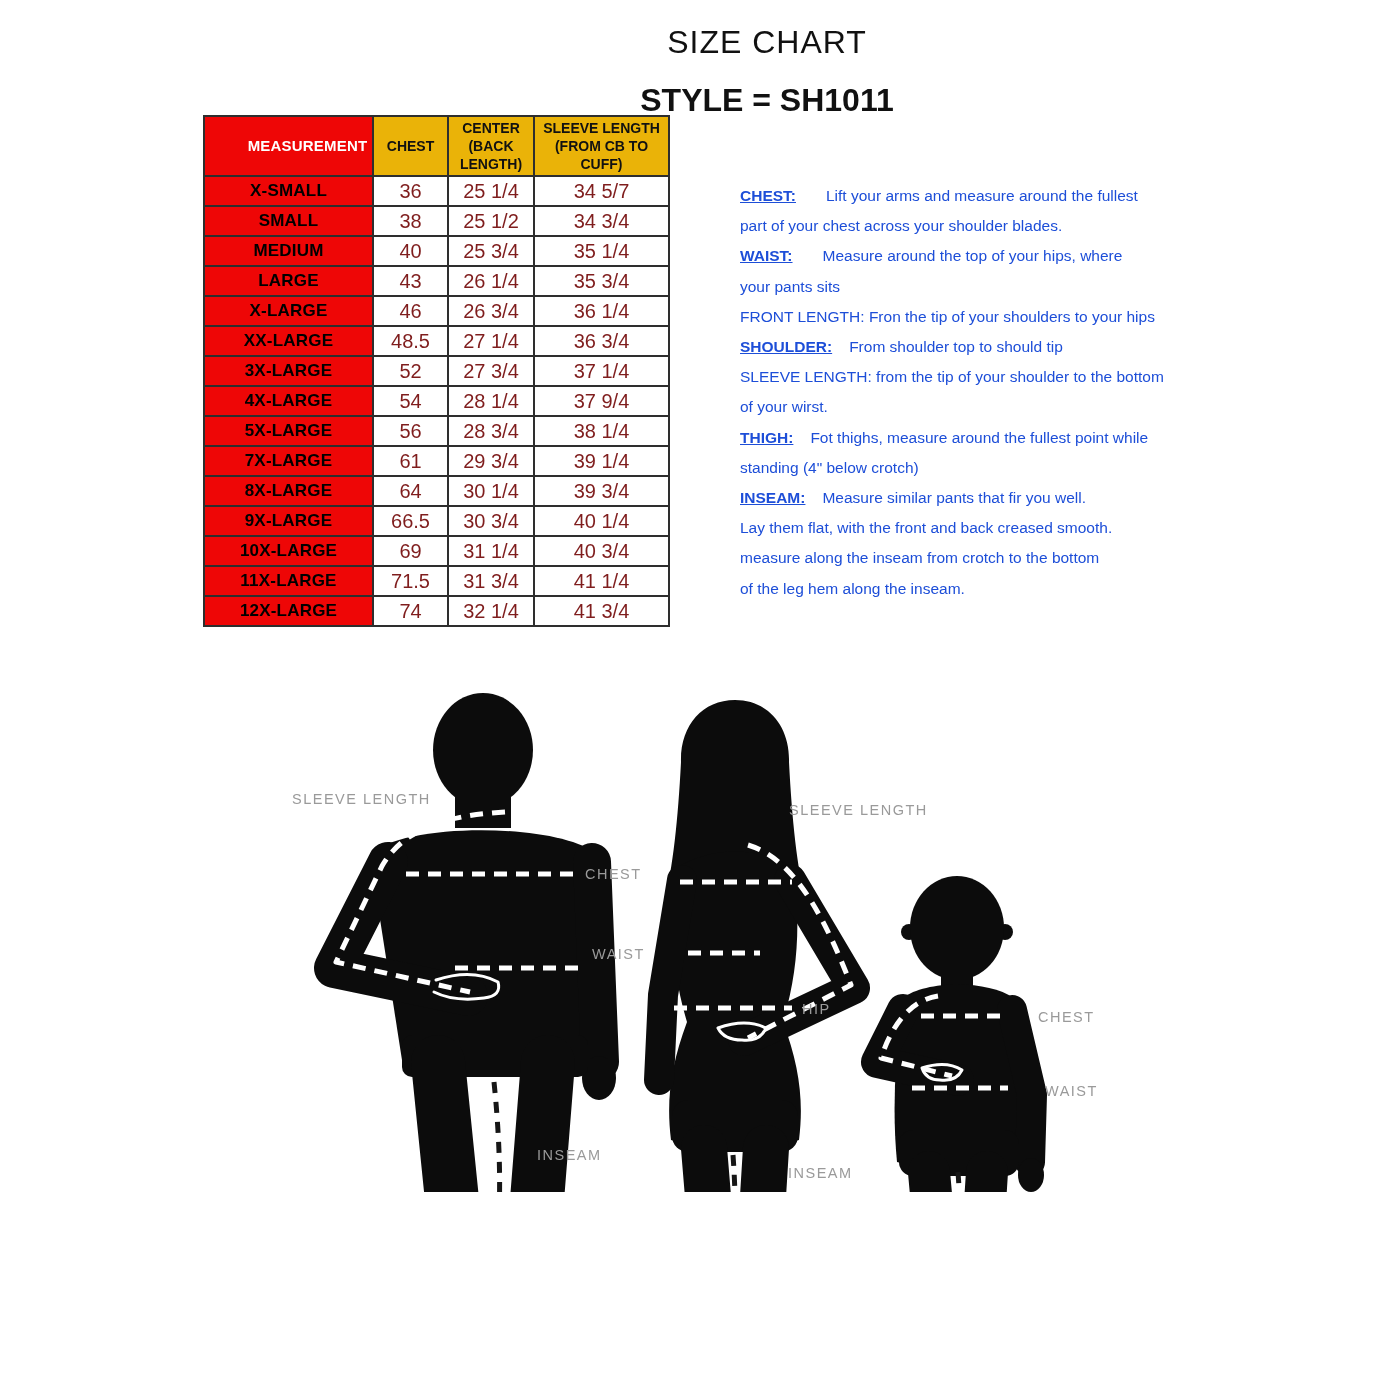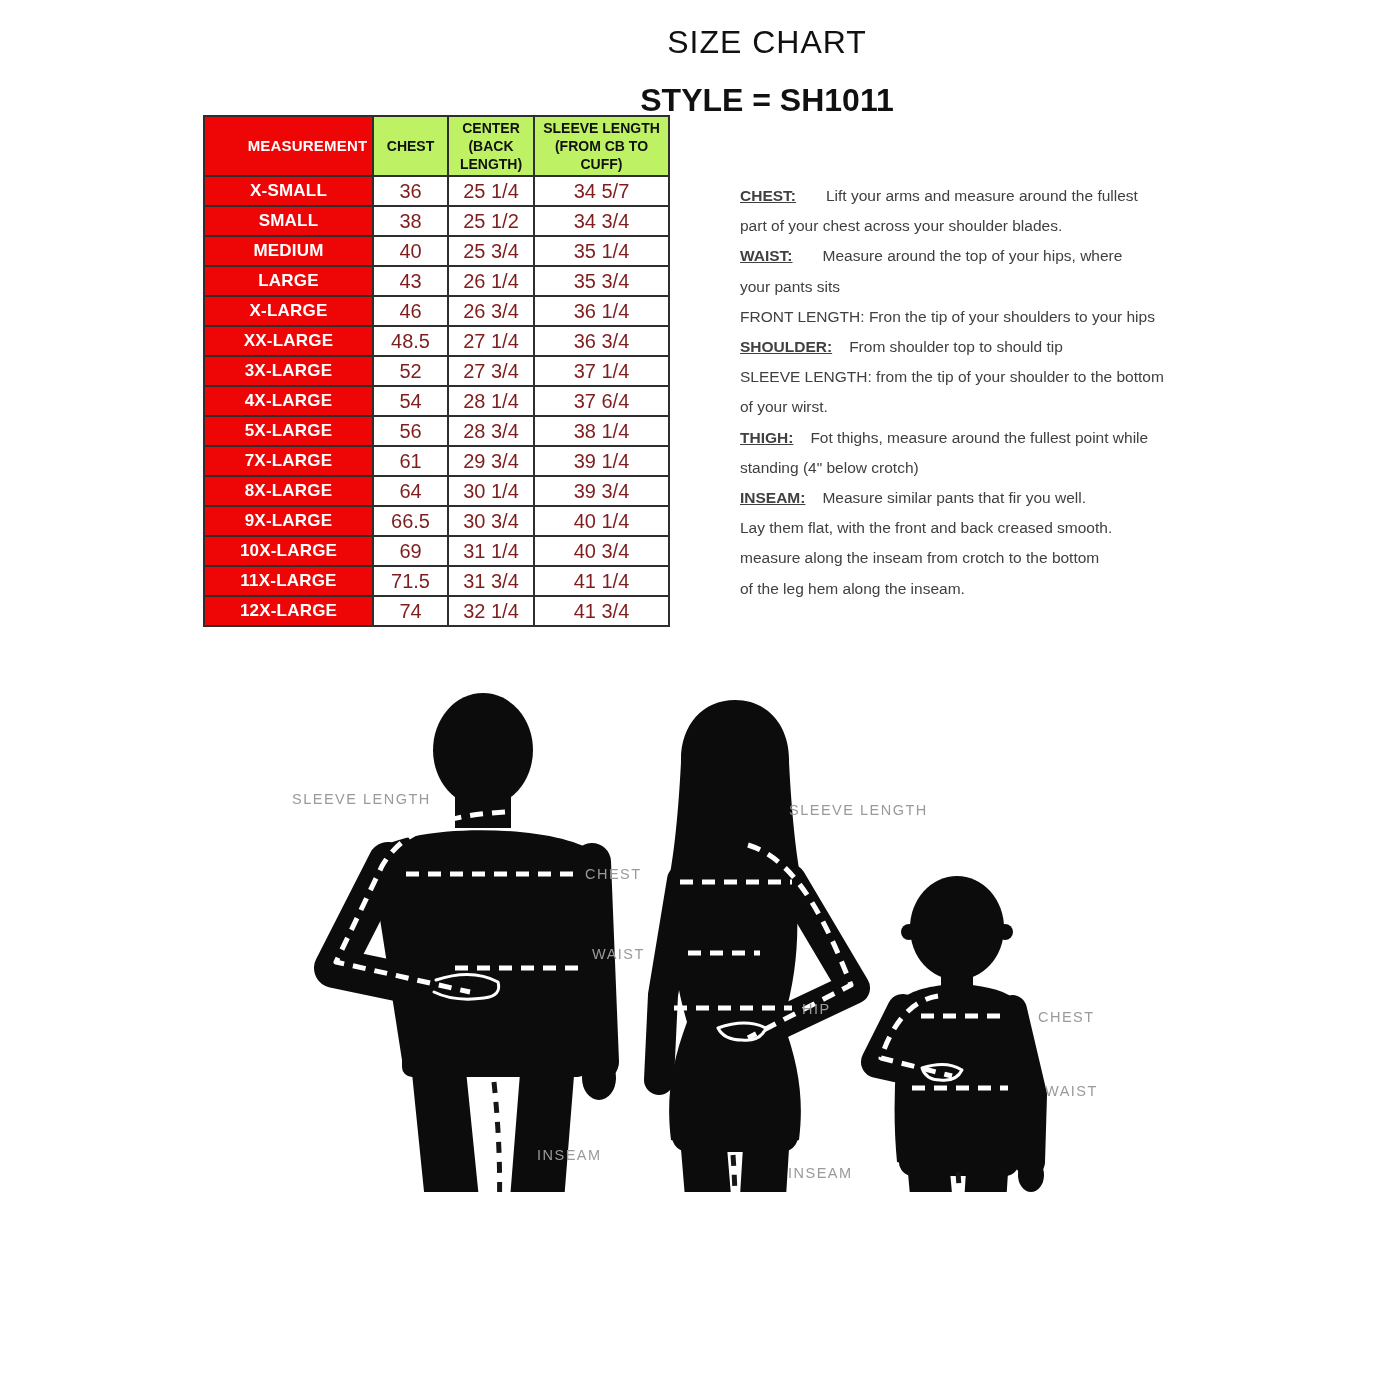--- a/index.html
+++ b/index.html
@@ -13,29 +13,29 @@
   .page{position:relative;width:1400px;height:1192px;background:#fff;overflow:hidden;}
 
   
   .titles{position:absolute;top:22px;left:767px;transform:translateX(-50%);text-align:center;white-space:nowrap;}
   .title{font-size:32px;font-weight:400;color:#111;letter-spacing:1px;line-height:40px;}
   .subtitle{font-size:32px;font-weight:700;color:#111;margin-top:19px;line-height:38px;}
 
   
   table.size-table{position:absolute;left:203px;top:115px;border-collapse:collapse;table-layout:fixed;width:465px;}
   table.size-table th,table.size-table td{border:2px solid #2e2e2e;text-align:center;vertical-align:middle;padding:0;}
-  table.size-table th{height:60px;font-weight:700;color:#111;font-size:14px;line-height:1.3;white-space:pre-line;background:#bef264;}
+  table.size-table th{height:60px;font-weight:700;color:#111;font-size:14px;line-height:1.3;white-space:pre-line;background:#eab308;}
   table.size-table th.red-head{background:var(--accent-red);color:#fff;font-size:15px;letter-spacing:.2px;padding-left:38px;}
   table.size-table td{height:30px;}
-  td.size-cell{background:var(--accent-red);color:#ffffff;font-weight:700;font-size:17px;letter-spacing:.2px;}
+  td.size-cell{background:var(--accent-red);color:#000000;font-weight:700;font-size:17px;letter-spacing:.2px;}
   td.value-cell{background:#fff;color:#7f1d1d;font-size:20px;font-family:"Liberation Sans",sans-serif;}
   col.c-size{width:169px;} col.c-chest{width:75px;} col.c-center{width:86px;} col.c-sleeve{width:135px;}
 
   
-  .instructions{position:absolute;left:740px;top:181px;width:440px;color:#404040;}
+  .instructions{position:absolute;left:740px;top:181px;width:440px;color:#1d4ed8;}
   .instr-line{font-size:15.5px;line-height:30.2px;white-space:nowrap;}
   .instr-line .lead{font-weight:700;text-decoration:underline;margin-right:17px;}
   .instr-line .lead.wide{margin-right:30px;}
 
   
   svg.figures{position:absolute;left:0;top:0;width:1400px;height:1400px;}
   .sil{fill:var(--silhouette-black);}
   .limb{stroke:var(--silhouette-black);fill:none;stroke-linecap:round;stroke-linejoin:round;}
   .wdash{fill:none;stroke:#ffffff;stroke-width:5;stroke-dasharray:13 9;stroke-linecap:butt;stroke-linejoin:round;}
   .bdash{fill:none;stroke:#161616;stroke-width:5;stroke-dasharray:11 9;}
@@ -111,21 +111,21 @@
         <tr>
           <td class="size-cell">3X-LARGE</td>
           <td class="value-cell">52</td>
           <td class="value-cell">27 3/4</td>
           <td class="value-cell">37 1/4</td>
         </tr>
         <tr>
           <td class="size-cell">4X-LARGE</td>
           <td class="value-cell">54</td>
           <td class="value-cell">28 1/4</td>
-          <td class="value-cell">37 6/4</td>
+          <td class="value-cell">37 9/4</td>
         </tr>
         <tr>
           <td class="size-cell">5X-LARGE</td>
           <td class="value-cell">56</td>
           <td class="value-cell">28 3/4</td>
           <td class="value-cell">38 1/4</td>
         </tr>
         <tr>
           <td class="size-cell">7X-LARGE</td>
           <td class="value-cell">61</td>

